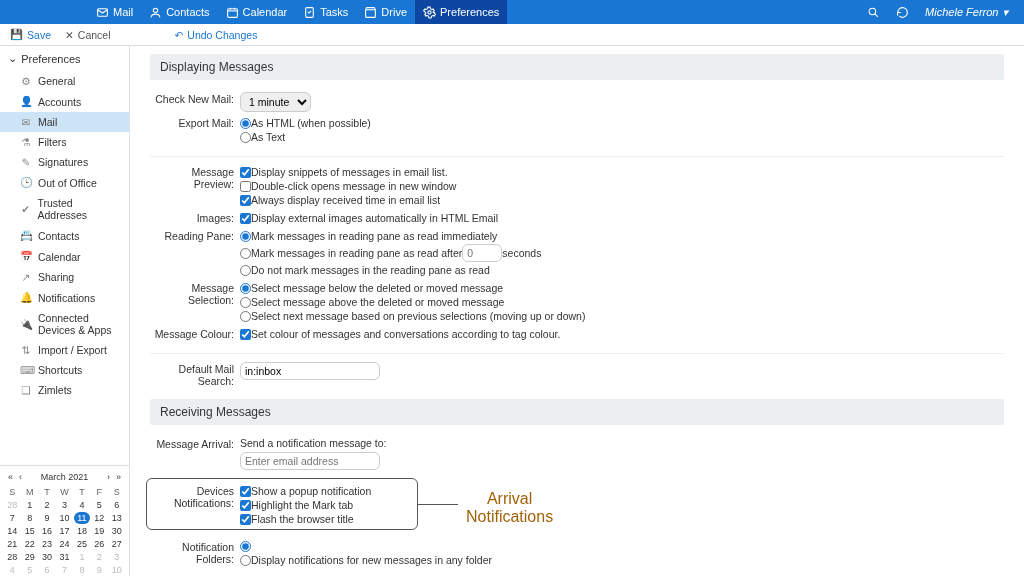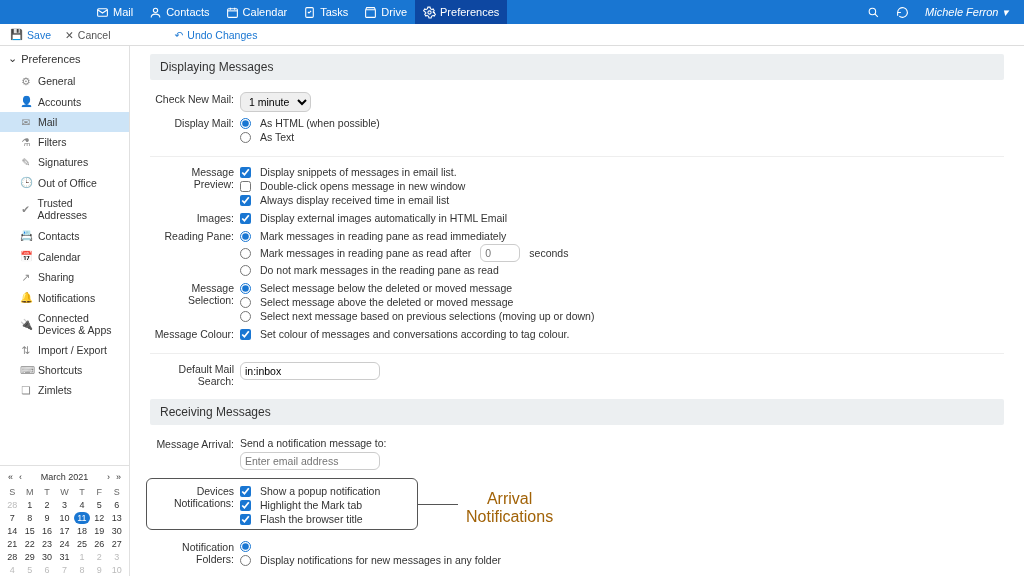--- a/index.html
+++ b/index.html
@@ -32,21 +32,21 @@
   .cal-grid .other { color: #bbb; }
   .cal-grid .today { background: #1976d2; color: #fff; border-radius: 6px; }
   .cal-nav { display: flex; gap: 2px; }
   .cal-nav span { cursor: pointer; padding: 0 2px; }
   
   .content { flex: 1; overflow-y: auto; padding: 8px 20px 20px 20px; background: #fff; position: relative; }
   .panel-title { background: #eceff1; padding: 6px 10px; font-size: 12px; font-weight: 500; color: #333; border-radius: 2px; margin-bottom: 10px; }
   .row { display: flex; align-items: flex-start; padding: 2px 0; font-size: 10.5px; }
   .row .lbl { width: 90px; text-align: right; padding-right: 6px; color: #333; padding-top: 1px; }
   .row .ctl { flex: 1; }
-  .ctl label { display: flex; align-items: center; gap: 9px; padding: 1px 0; }
+  .ctl label { display: flex; align-items: center; gap: 0; padding: 1px 0; }
   .ctl input[type="checkbox"], .ctl input[type="radio"] { accent-color: #1976d2; margin: 0; width: 11px; height: 11px; }
   select, input[type="text"] { border: 1px solid #ccc; border-radius: 6px; padding: 2px 4px; font-size: 10.5px; }
   input[type="text"] { width: 140px; }
   .short-num { width: 40px !important; }
   .block { margin-bottom: 10px; }
   .divider { border-bottom: 1px solid #eee; margin: 6px 0; }
   .callout-box { border: 1.5px solid #555; border-radius: 6px; position: absolute; pointer-events: none; }
   .callout-line { position: absolute; border-top: 1.5px solid #555; }
   .callout-text { position: absolute; font-size: 16px; color: #a16207; text-align: center; }
 </style>
@@ -276,21 +276,21 @@
     <div class="panel-title">Displaying Messages</div>
 
     <div class="block">
       <div class="row">
         <div class="lbl">Check New Mail:</div>
         <div class="ctl">
           <select><option>1 minute</option></select>
         </div>
       </div>
       <div class="row">
-        <div class="lbl">Display Mail:</div>
+        <div class="lbl">Export Mail:</div>
         <div class="ctl">
           <label>
               <input type="radio" name="dm" checked="" style="">
               <span>As HTML (when possible)</span>
             </label>
           <label>
               <input type="radio" name="dm" style="">
               <span>As Text</span>
             </label>
         </div>

